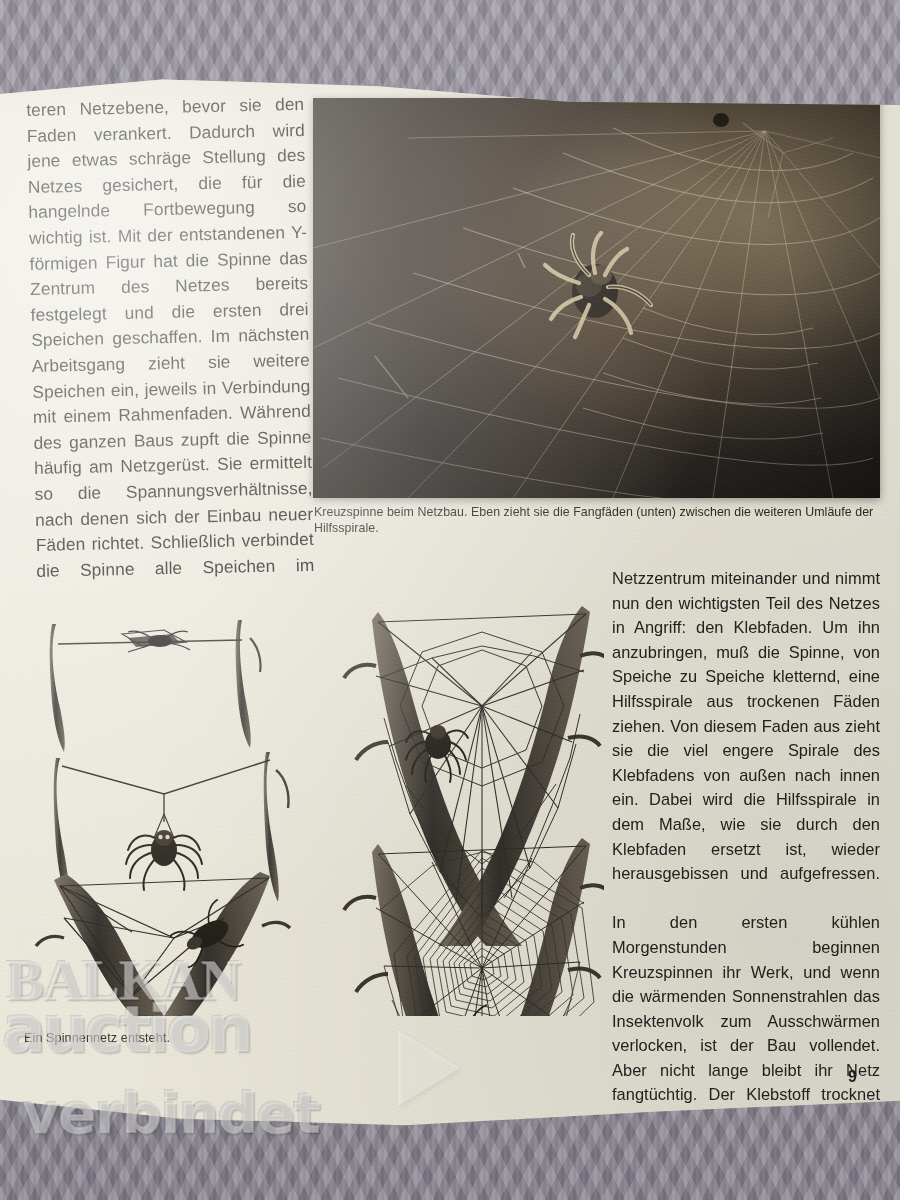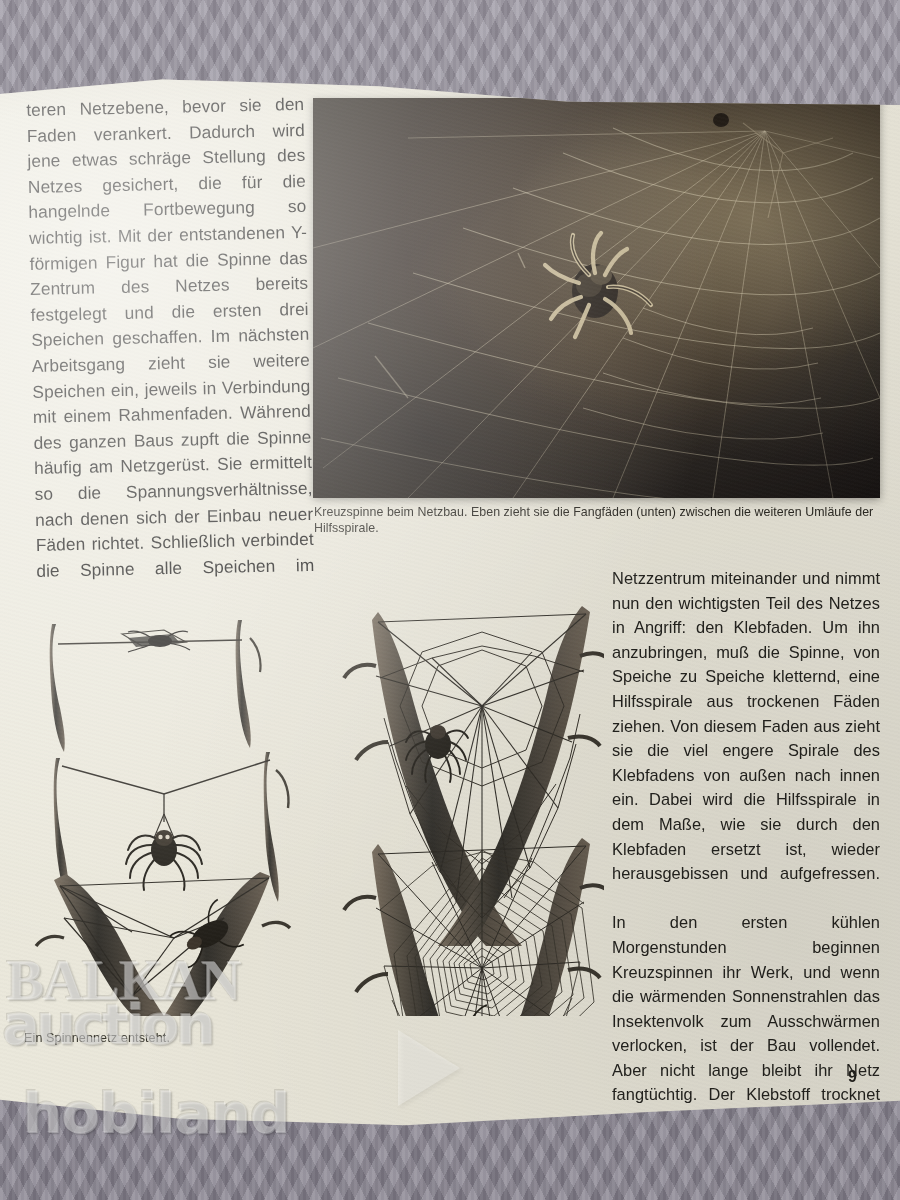--- a/index.html
+++ b/index.html
@@ -110,21 +110,21 @@
     font-family:"DejaVu Sans", sans-serif;
     font-weight:700;
     color:rgba(255,255,255,.30);
     text-shadow:
       1px 1px 0 rgba(255,255,255,.30),
       2px 2px 2px rgba(0,0,0,.22),
       -1px -1px 0 rgba(0,0,0,.10);
     letter-spacing:-1px;
   }
   #wm-balkan{left:6px;top:18px;font-size:56px;font-family:Liberation Serif, serif;}
-  #wm-auction{left:2px;top:62px;font-size:55px;letter-spacing:-3px;}
+  #wm-auction{left:2px;top:62px;font-size:64px;letter-spacing:-3px;}
   #wm-hobiland{left:22px;top:150px;font-size:56px;color:rgba(255,255,255,.24);}
   #wm-play{
     position:absolute;left:398px;top:100px;width:0;height:0;
     border-left:62px solid rgba(255,255,255,.28);
     border-top:38px solid transparent;
     border-bottom:38px solid transparent;
     filter:drop-shadow(2px 2px 2px rgba(0,0,0,.2));
   }
 </style>
 </head>
@@ -420,15 +420,15 @@
 
     <div id="page-number">9</div>
   </div>
 
   <div class="grain"></div>
 </div>
 
 <div id="watermark">
   <div class="wm" id="wm-balkan">BALKAN</div>
   <div class="wm" id="wm-auction">auction</div>
-  <div class="wm" id="wm-hobiland">hobiland</div>
+  <div class="wm" id="wm-hobiland">verbindet</div>
   <div id="wm-play"></div>
 </div>
 
 </body></html>

